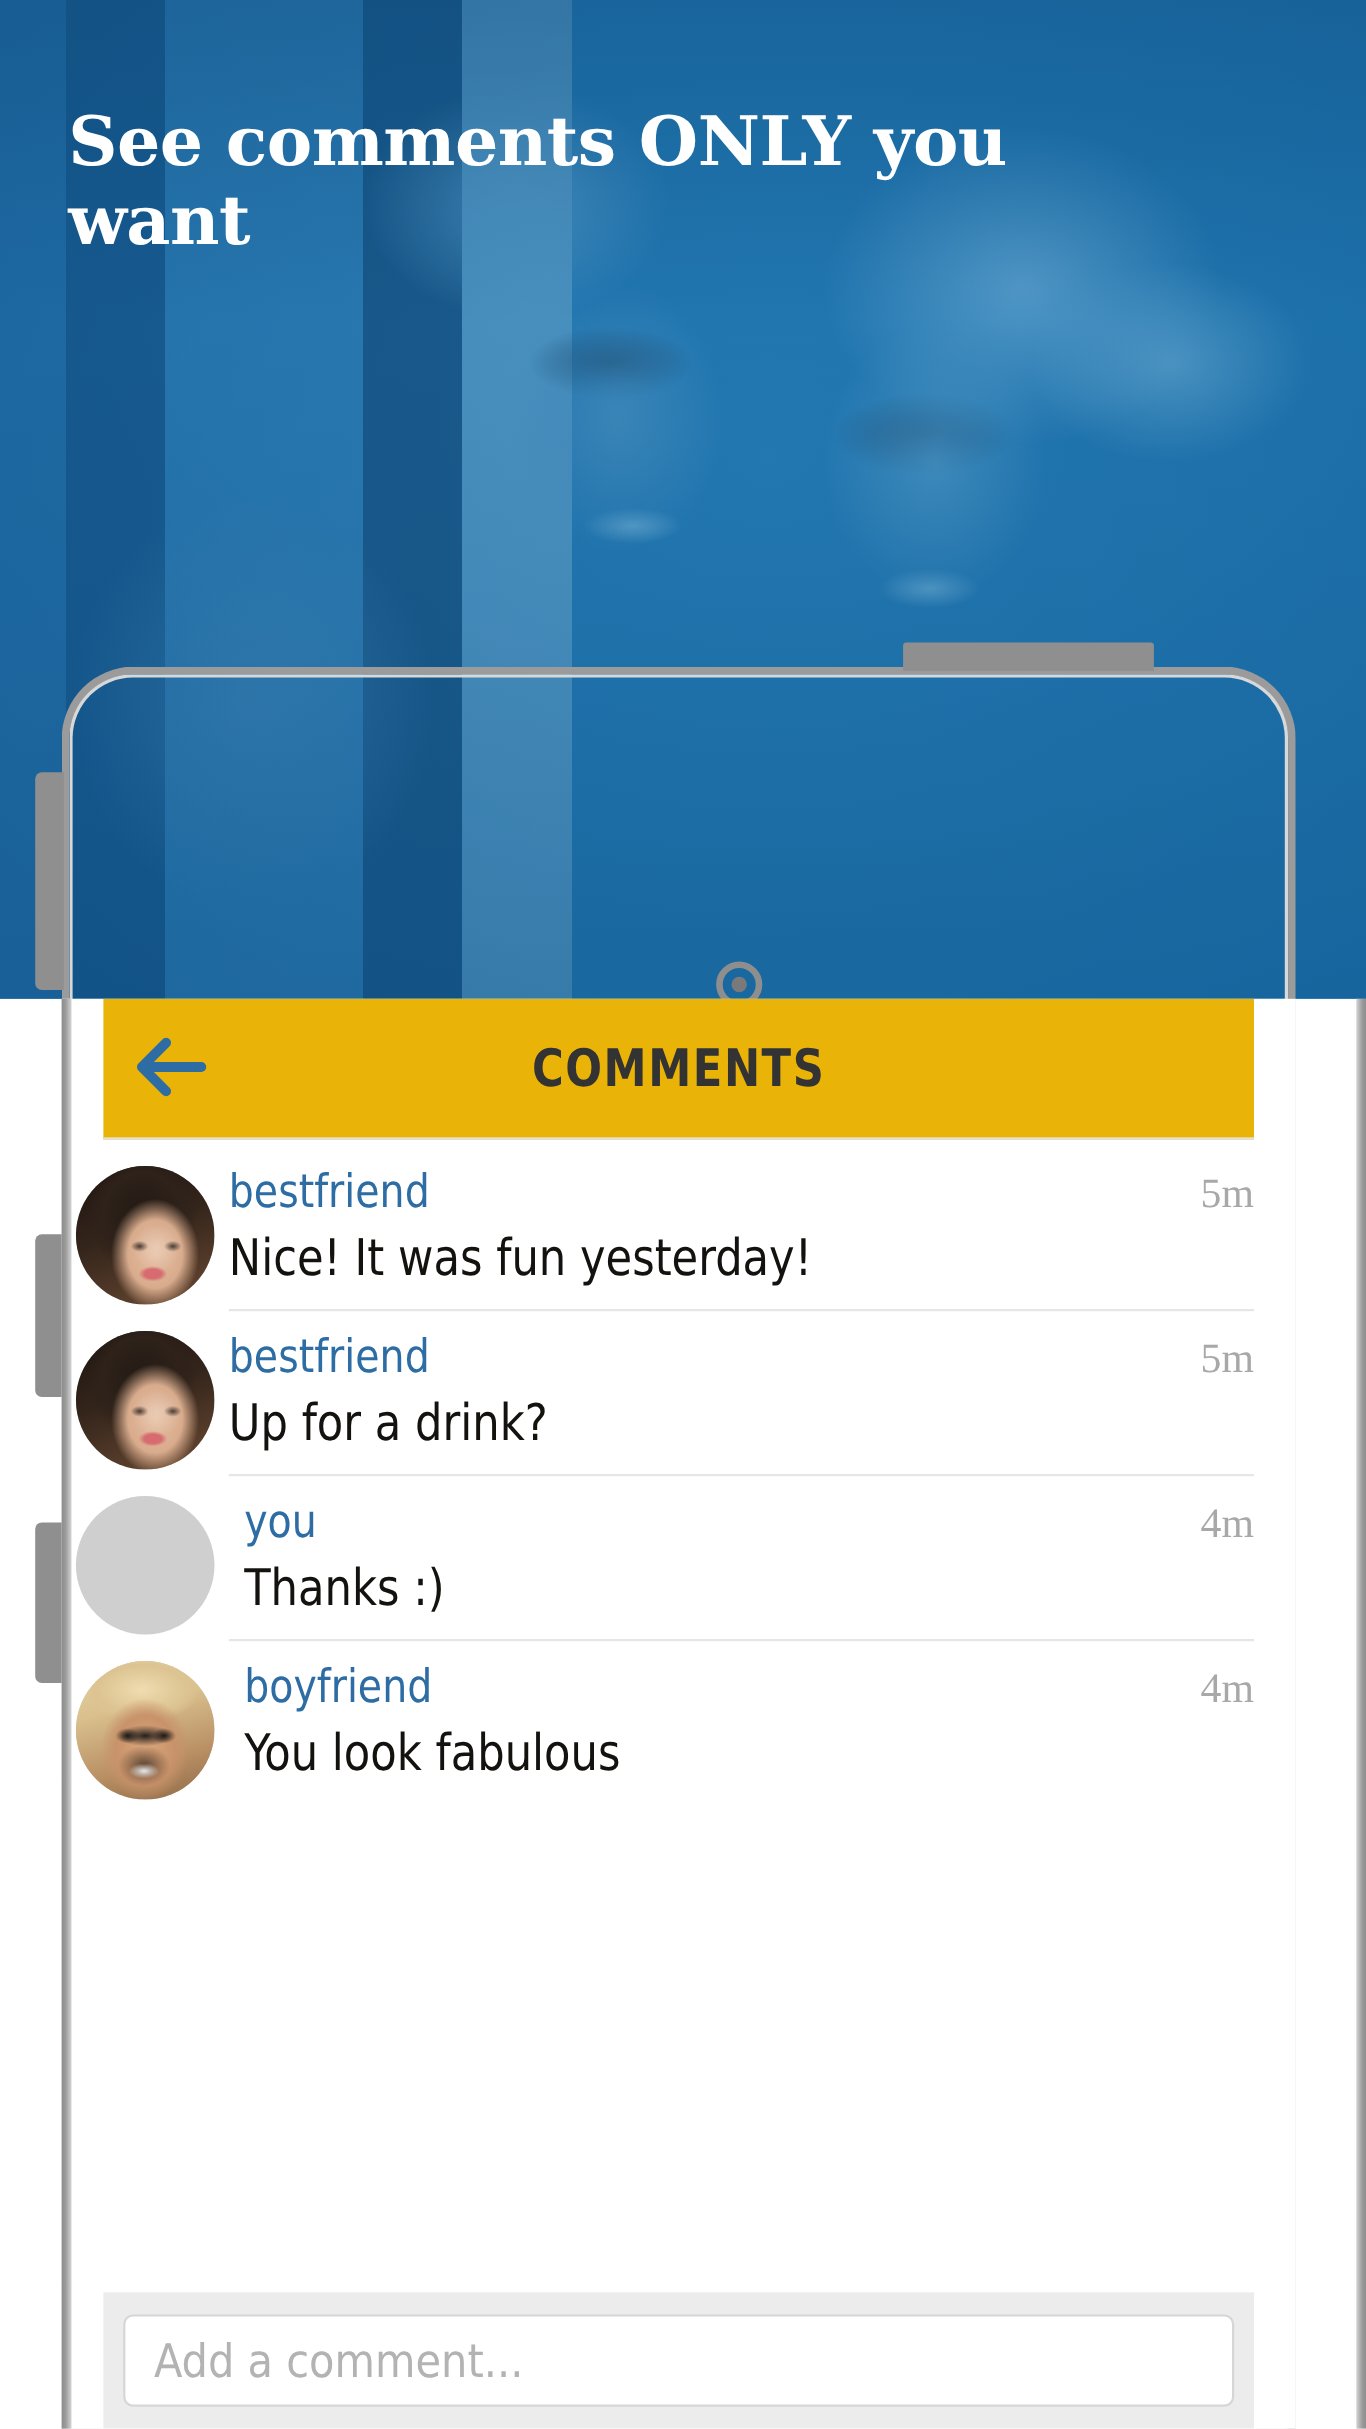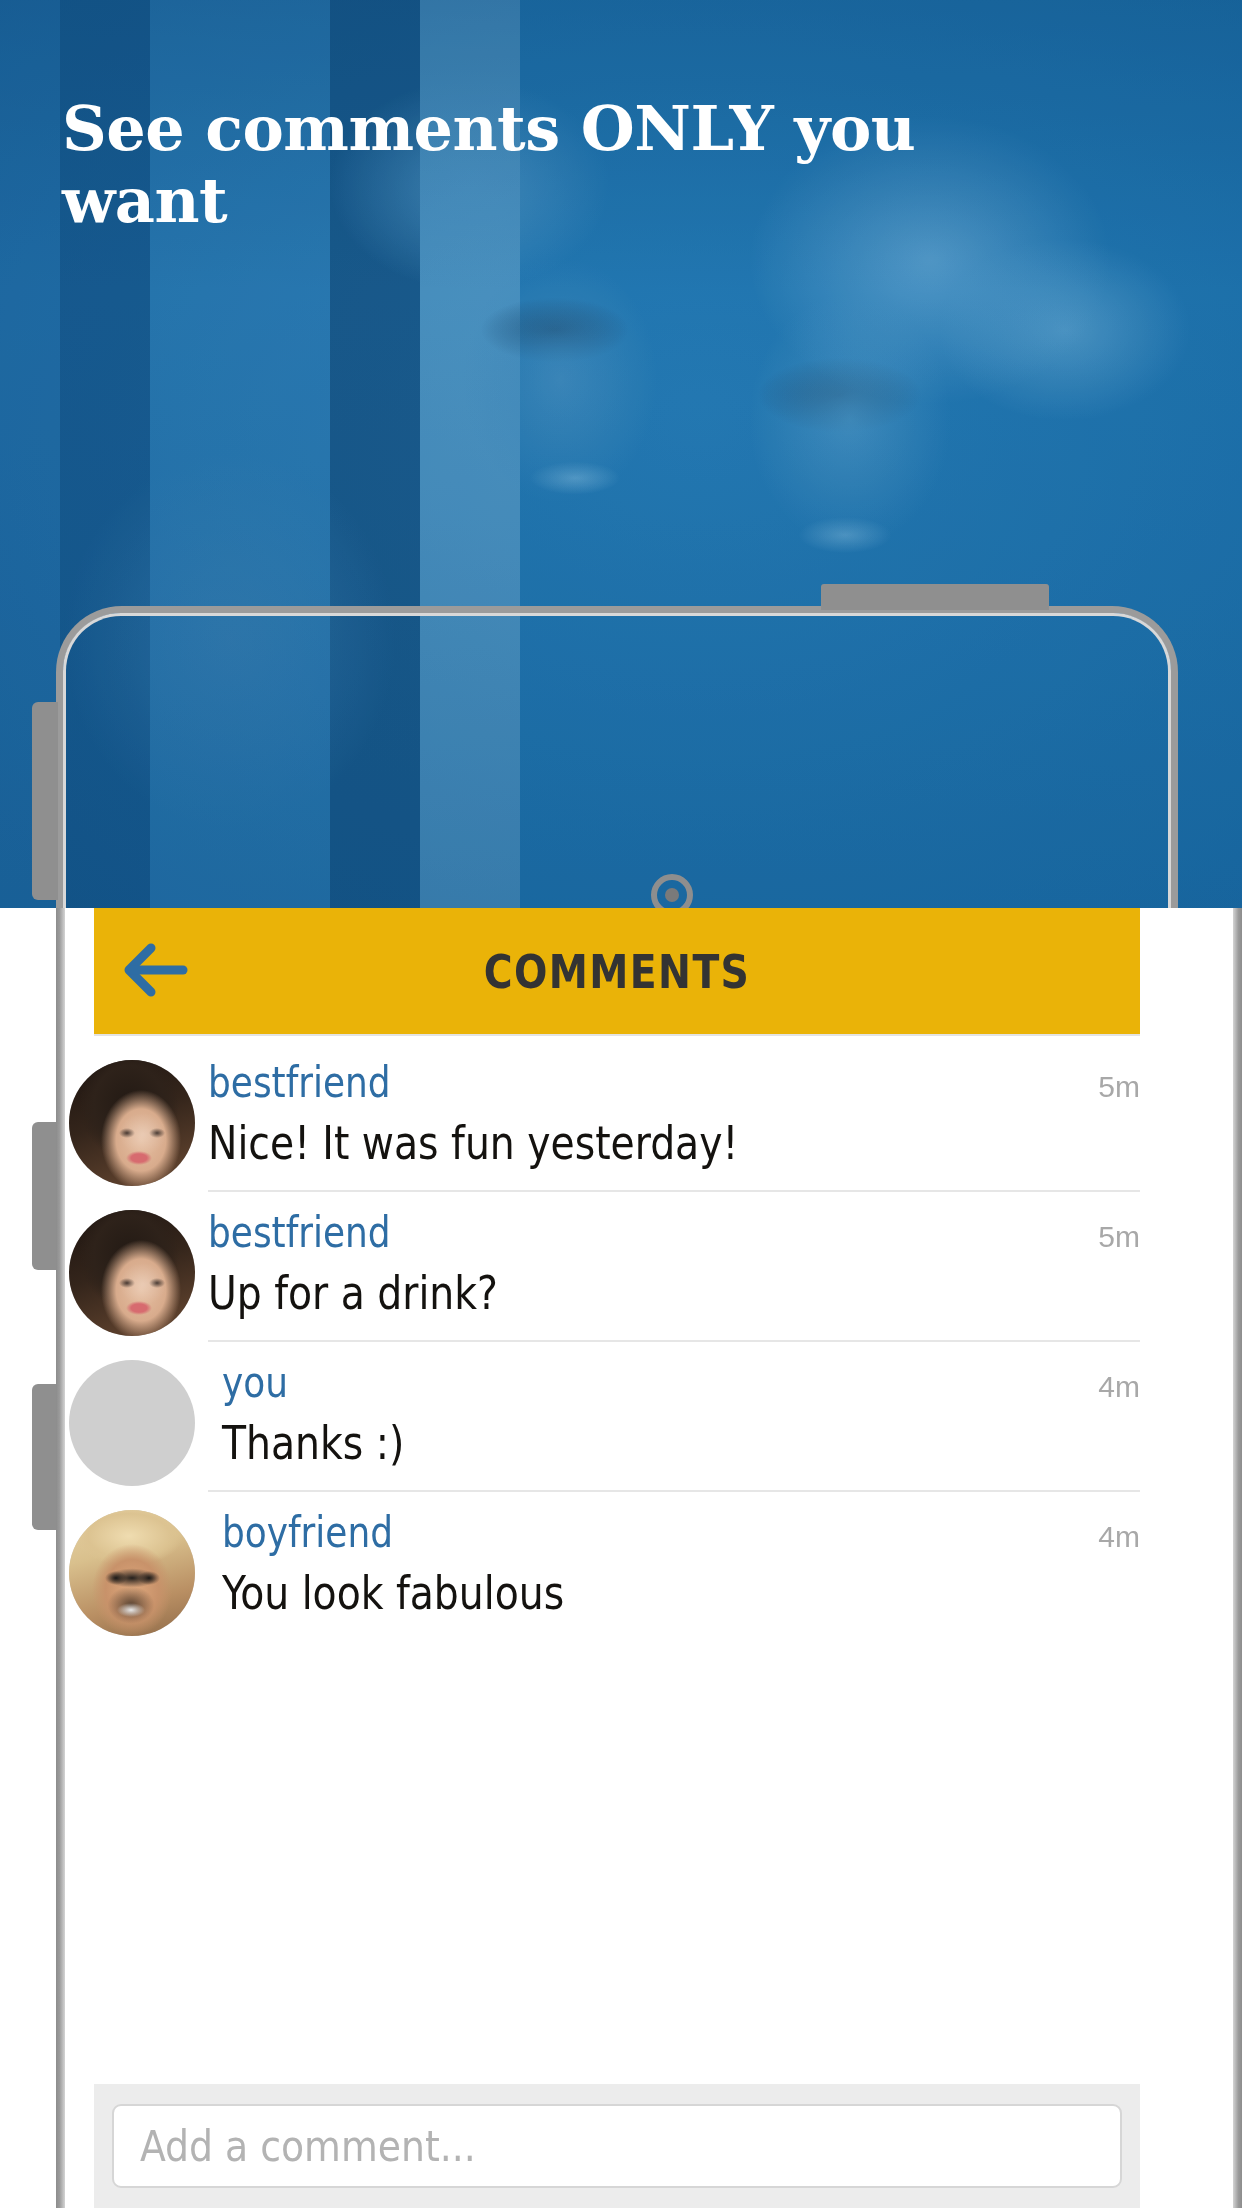--- a/index.html
+++ b/index.html
@@ -250,22 +250,22 @@
   .cuser {
     font-family:"DejaVu Sans Condensed","Liberation Sans Narrow","Liberation Sans",sans-serif;
     font-size:42px;
     font-weight:400;
     color:#2e6da4;
     transform:scaleX(.95);
     transform-origin:left center;
     white-space:nowrap;
   }
   .ctime {
-    font-family:Liberation Sans, sans-serif;
-    font-size:30px;
+    font-family:Liberation Serif, serif;
+    font-size:38px;
     color:#a8a8a8;
     white-space:nowrap;
     padding-left:16px;
   }
   .ctext {
     margin-top:9px;
     font-family:"DejaVu Sans Condensed","Liberation Sans Narrow","Liberation Sans",sans-serif;
     font-size:46px;
     font-weight:400;
     color:#14120f;

